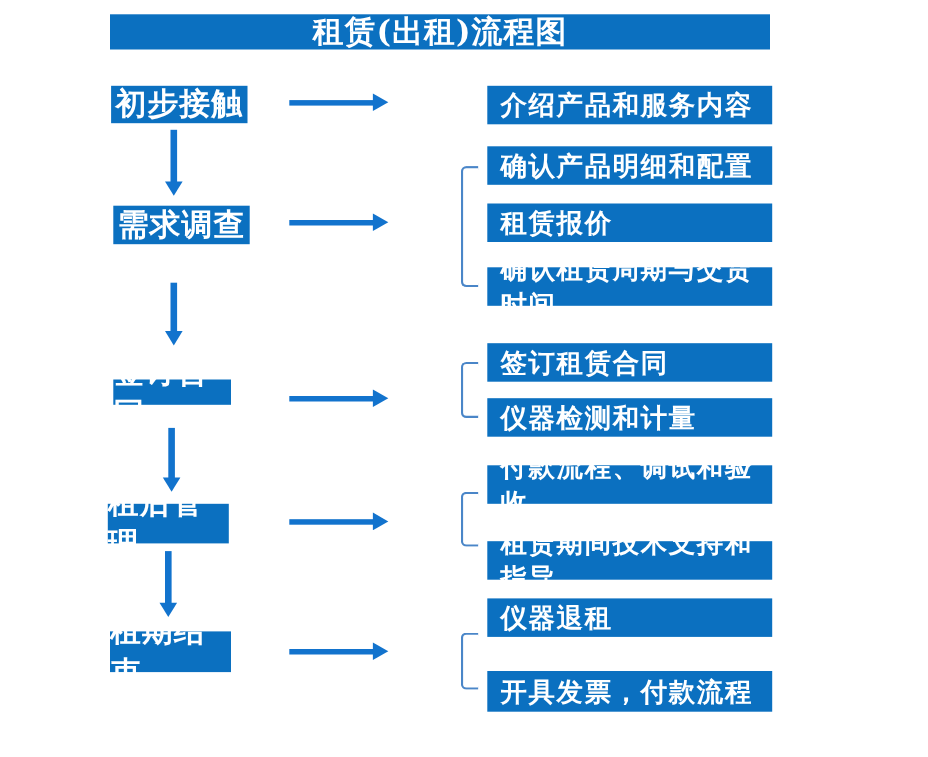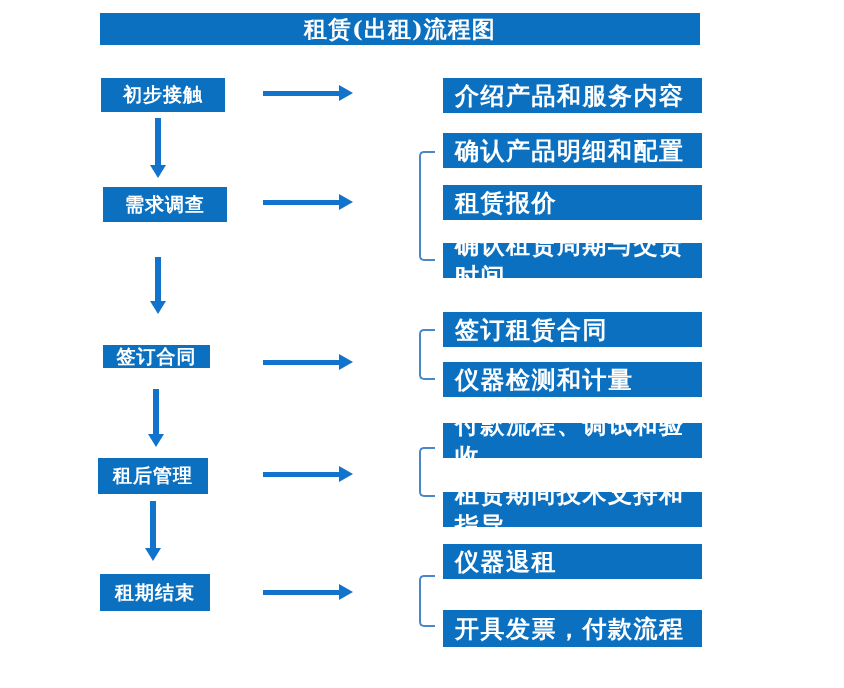--- a/index.html
+++ b/index.html
@@ -15,32 +15,32 @@
     background:#ffffff;
     font-family:"DejaVu Serif","Liberation Serif",serif;
     overflow:hidden;
   }
   .title-bar{
     position:absolute;left:100px;top:13px;width:600px;height:32px;
     background:var(--box);
     display:flex;align-items:center;justify-content:center;
   }
   .title-bar span{
-    color:var(--text);font-size:23px;font-weight:bold;letter-spacing:1px;
+    color:var(--text);font-size:28px;font-weight:bold;letter-spacing:1px;
   }
   .box{
     position:absolute;
     background:var(--box);
     color:var(--text);
     font-weight:bold;
     display:flex;align-items:center;
     box-sizing:border-box;
   }
   .step{
-    font-size:19px;letter-spacing:1px;
+    font-size:28px;letter-spacing:1px;
     justify-content:center;
   }
   .detail{
     left:443px;width:259px;height:35px;
     font-size:24px;letter-spacing:1.5px;
     padding-left:12px;
   }
   
   .harrow{position:absolute;left:263px;width:90px;height:16px;}
   .harrow .shaft{position:absolute;left:0;right:13px;top:6px;height:5px;background:var(--arrow);}

